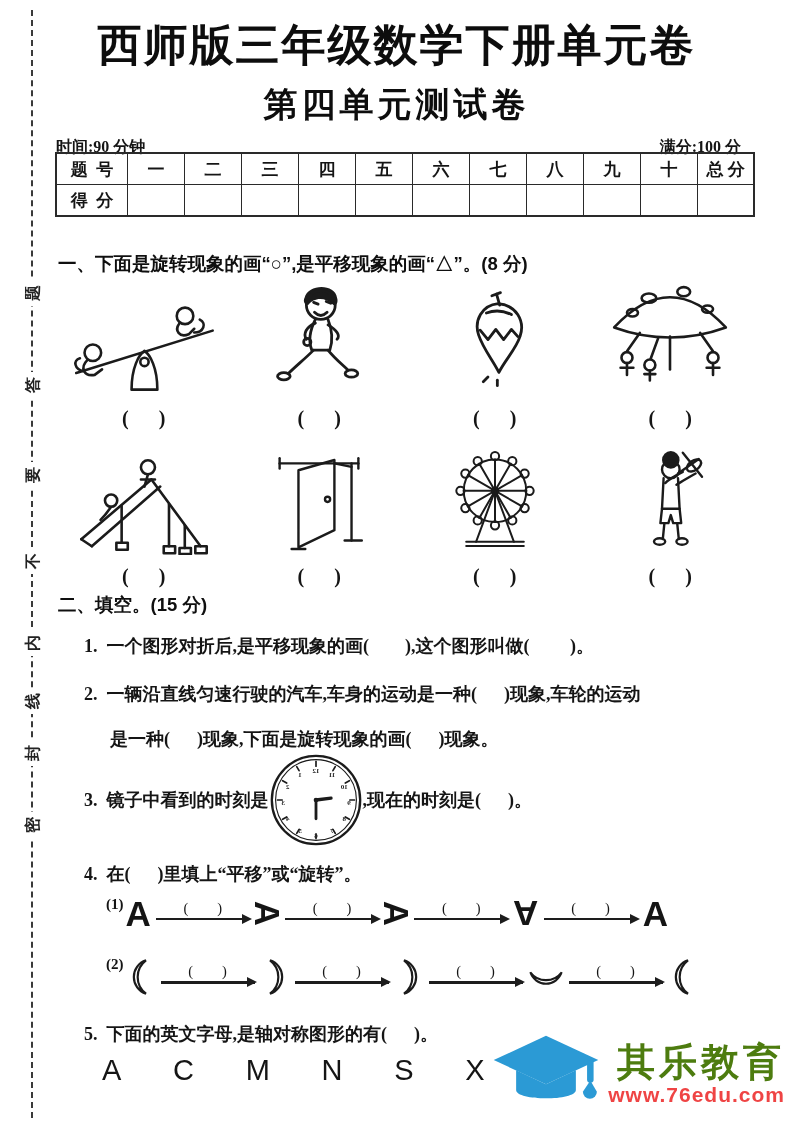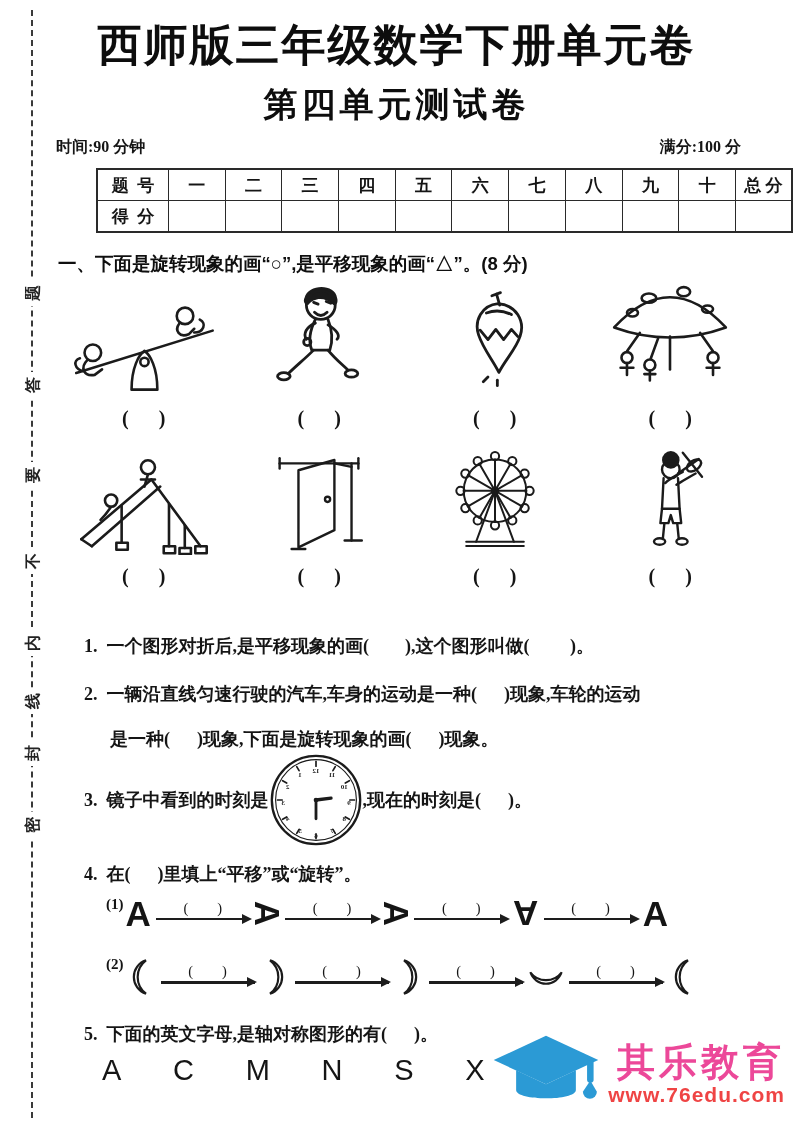--- a/index.html
+++ b/index.html
@@ -15,22 +15,22 @@
     background:#fff; text-align:center; font-size:16px; font-weight:600;
     transform:rotate(-90deg); color:#222; }
   
   .title { position:absolute; top:16px; left:0; width:100%; text-align:center;
     font-family:"Liberation Sans", sans-serif; font-weight:900; font-size:44px; letter-spacing:2px; color:#0d0d0d; }
   .subtitle { position:absolute; top:82px; left:0; width:100%; text-align:center;
     font-weight:900; font-size:34px; letter-spacing:4px; color:#0d0d0d; }
   .meta-line { position:absolute; top:137px; left:56px; right:52px; display:flex;
     justify-content:space-between; font-weight:700; font-size:16px; white-space:pre; }
   
-  table.score { position:absolute; top:168px; left:55px; border-collapse:collapse;
-    table-layout:fixed;margin-left:41px; }
+  table.score { position:absolute; top:152px; left:55px; border-collapse:collapse;
+    table-layout:fixed; }
   table.score td { border:1.6px solid #2a2a2a; height:30px; text-align:center;
     font-size:17px; font-weight:600; white-space:pre; padding:0; }
   table.score { border:2.5px solid #2a2a2a; }
   td.headcol { width:70px; } td.numcol { width:56px; } td.totcol { width:55px; }
   
   .sec-heading { position:absolute; font-family:"Liberation Sans", sans-serif;
     font-weight:700; font-size:18.5px; white-space:pre; color:#0f0f0f; }
   .qline { position:absolute; display:flex; align-items:baseline; white-space:pre;
     font-size:18px; font-weight:600; }
   .qnum { font-weight:800; margin-right:9px; }
@@ -271,20 +271,21 @@
         <path d="M50,74 L48,92 L58,92 L61,82 L64,92 L74,92 L72,74"></path>
         <line x1="53" y1="92" x2="51" y2="112"></line>
         <line x1="69" y1="92" x2="71" y2="112"></line>
         <ellipse cx="47" cy="115" rx="7" ry="4"></ellipse>
         <ellipse cx="75" cy="115" rx="7" ry="4"></ellipse>
       </svg>
       <div class="paren">(      )</div>
     </div>
   </div>
 
+  <div class="sec-heading" style="top:592px; left:58px">二、填空。(15 分)</div>
 
   <div class="qline" style="top:634px; left:84px">
     <span class="qnum">1.</span>
     <span class="qtext">一个图形对折后,是平移现象的画(        ),这个图形叫做(         )。</span>
   </div>
 
   <div class="qline" style="top:682px; left:84px">
     <span class="qnum">2.</span>
     <span class="qtext">一辆沿直线匀速行驶的汽车,车身的运动是一种(      )现象,车轮的运动</span>
   </div>
@@ -424,18 +425,18 @@
   </div>
 
   <div class="logo">
     <svg width="112" height="86" viewBox="0 0 120 92">
       <polygon points="60,4 116,30 60,56 4,30" fill="#2b9ad5"></polygon>
       <path d="M28,41 L28,62 C28,74 92,74 92,62 L92,41 L60,56 Z" fill="#2b9ad5"></path>
       <rect x="104" y="30" width="7" height="24" rx="3" fill="#2b9ad5"></rect>
       <path d="M107.5,52 l7,12 a7.5,7.5 0 1 1 -15,0 Z" fill="#2b9ad5"></path>
     </svg>
     <div class="logo-text">
-      <div class="brand" style="color:#ec4899">其乐教育</div>
+      <div class="brand" style="color:#4d7c0f">其乐教育</div>
       <div class="url" style="color:#ef4444">www.76edu.com</div>
     </div>
   </div>
 
 </div>
 
 </body></html>

